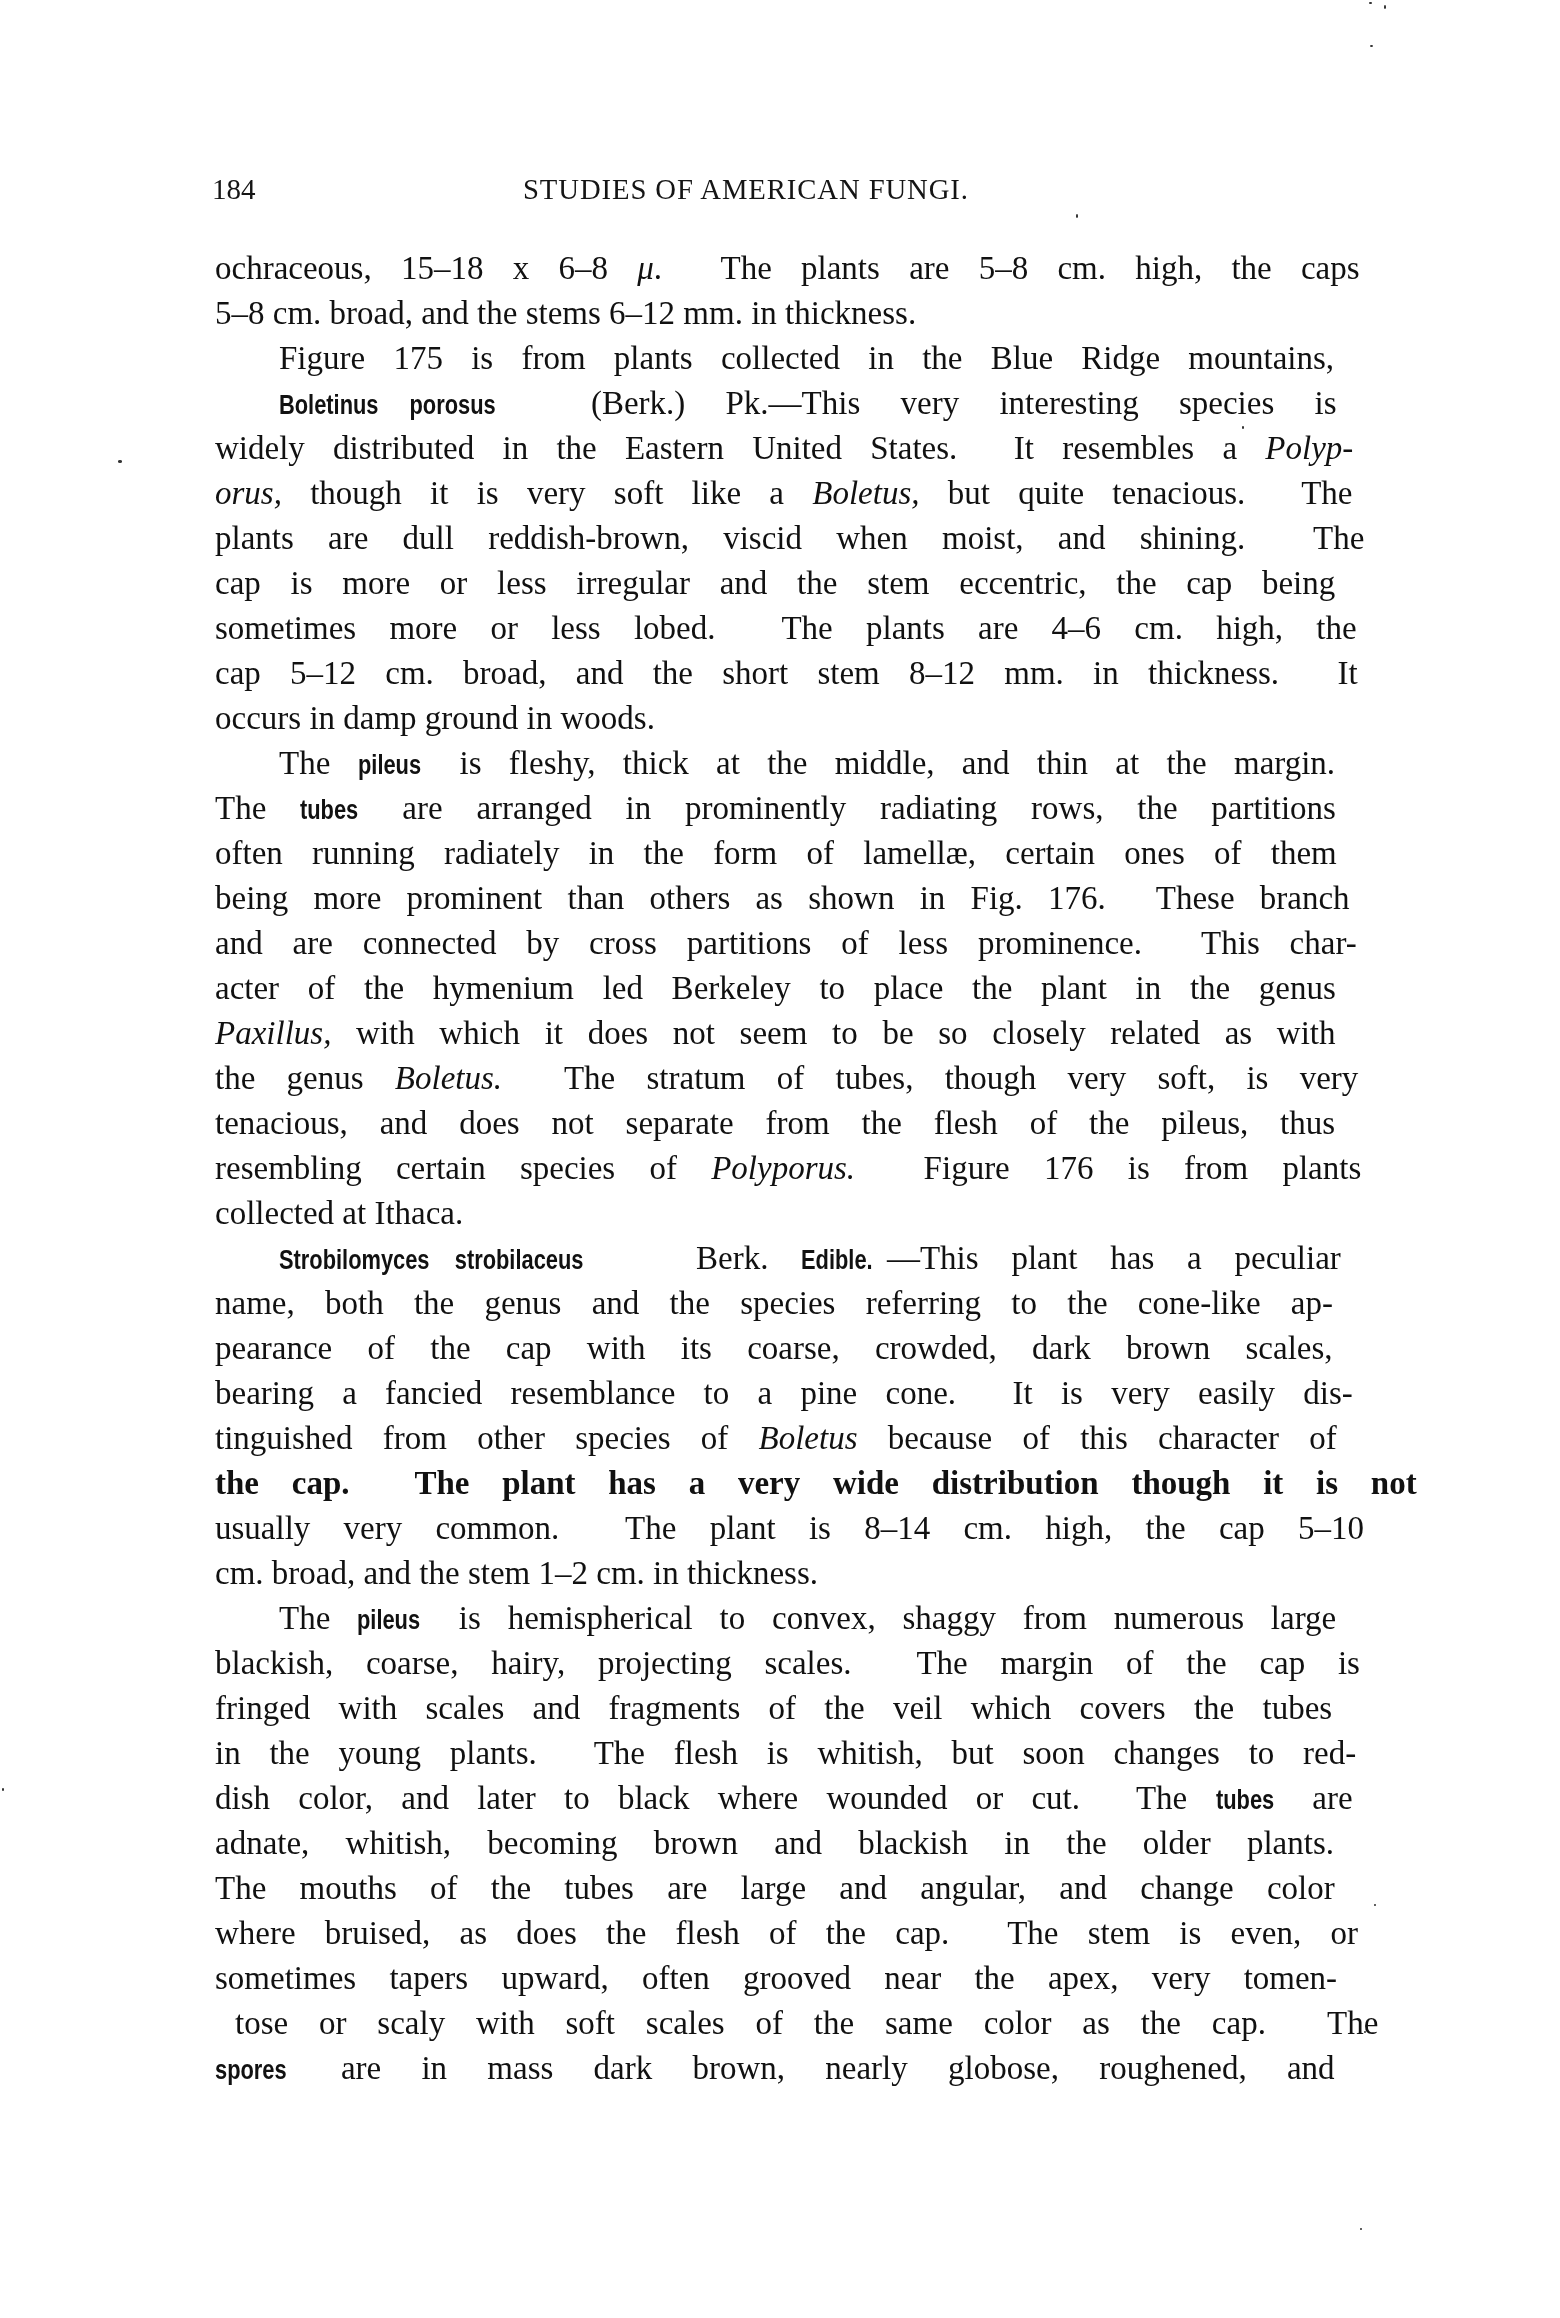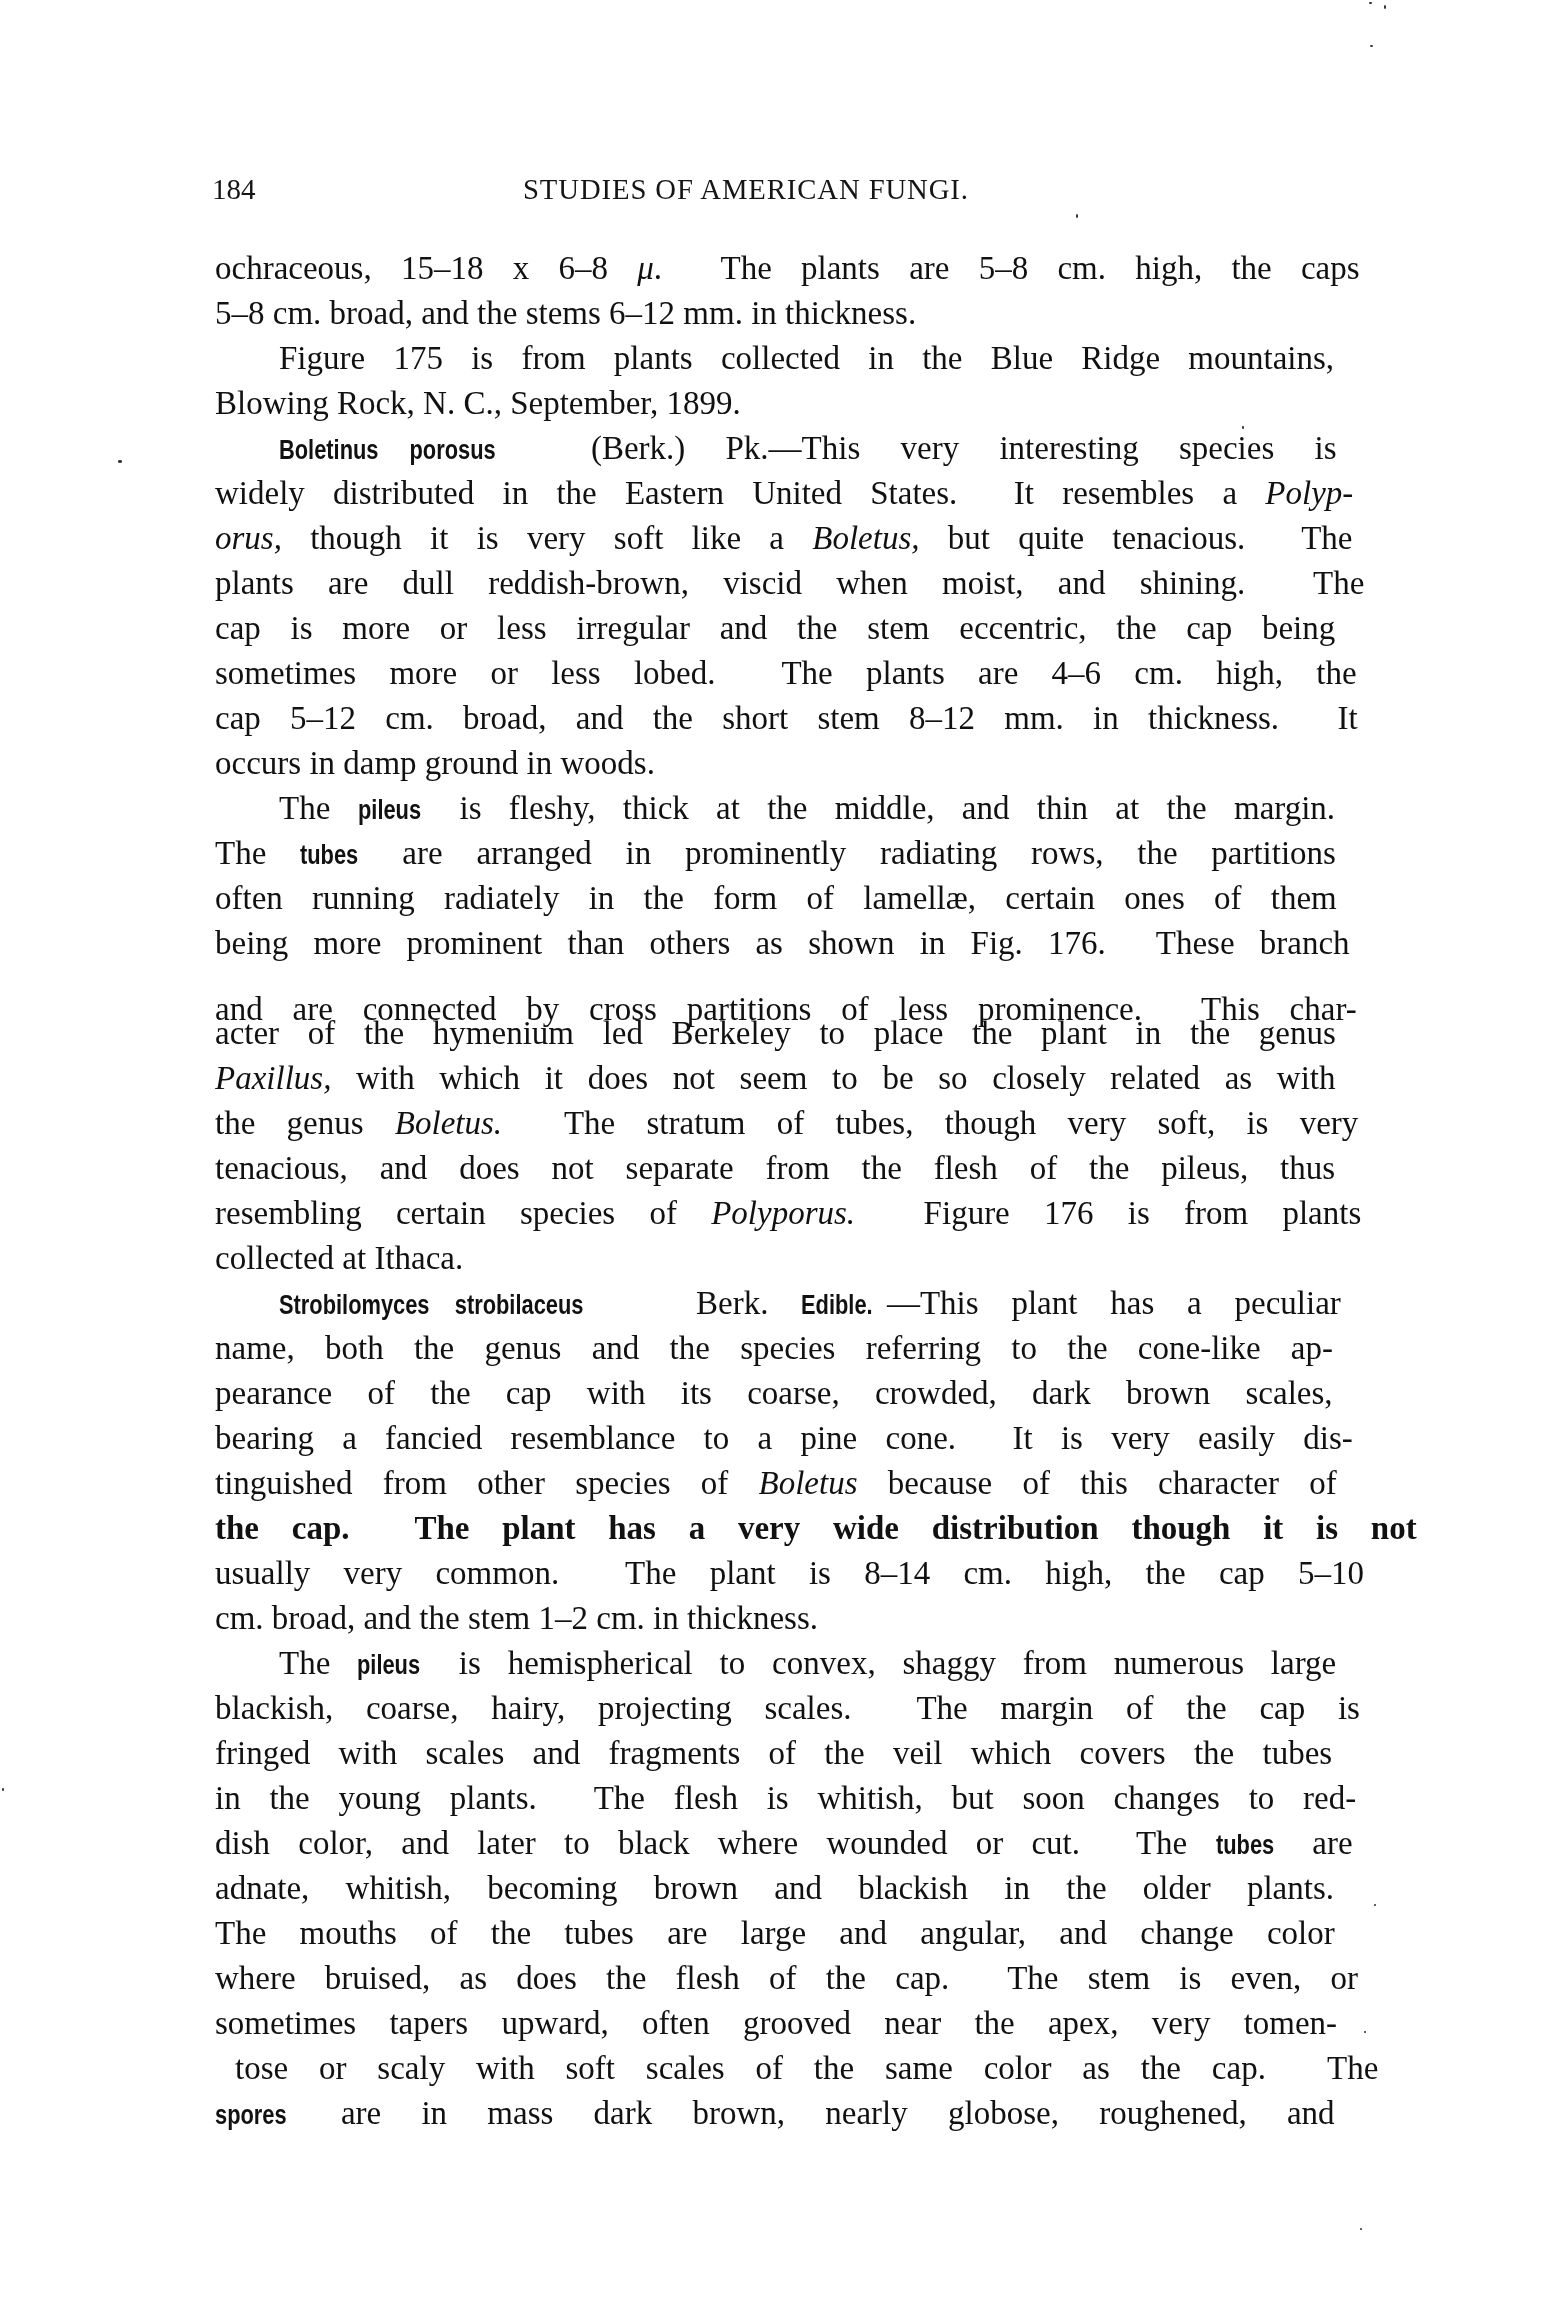--- a/index.html
+++ b/index.html
@@ -28,34 +28,33 @@
 <div class="page">
   <div class="running-head">
     <span class="page-number">184</span>
     <span class="running-title">STUDIES OF AMERICAN FUNGI.</span>
   </div>
 
   <div class="body-text" id="body-text">
       <div class="line"><span style="white-space: nowrap; display: inline-block; word-spacing: 21px;"><span>ochraceous, 15–18 x 6–8 </span><span class="i">μ</span><span>.  The plants are 5–8 cm. high, the caps</span></span></div>
       <div class="line last"><span style="white-space: nowrap; display: inline-block;"><span>5–8 cm. broad, and the stems 6–12 mm. in thickness.</span></span></div>
       <div class="line indent"><span style="white-space: nowrap; display: inline-block; word-spacing: 20px;"><span>Figure 175 is from plants collected in the Blue Ridge mountains,</span></span></div>
-      <div class="line last"><span style="white-space: nowrap; display: inline-block;"><span>Blowing Rock, N. C., September, 1899.</span></span></div>
       <div class="line indent"><span style="white-space: nowrap; display: inline-block; word-spacing: 32px;"><span class="b">Boletinus porosus</span><span> (Berk.) Pk.—This very interesting species is</span></span></div>
       <div class="line"><span style="white-space: nowrap; display: inline-block; word-spacing: 20px;"><span>widely distributed in the Eastern United States.  It resembles a </span><span class="i">Polyp-</span></span></div>
       <div class="line"><span style="white-space: nowrap; display: inline-block; word-spacing: 20px;"><span class="i">orus,</span><span> though it is very soft like a </span><span class="i">Boletus,</span><span> but quite tenacious.  The</span></span></div>
       <div class="line"><span style="white-space: nowrap; display: inline-block; word-spacing: 26px;"><span>plants are dull reddish-brown, viscid when moist, and shining.  The</span></span></div>
       <div class="line"><span style="white-space: nowrap; display: inline-block; word-spacing: 21.5px;"><span>cap is more or less irregular and the stem eccentric, the cap being</span></span></div>
       <div class="line"><span style="white-space: nowrap; display: inline-block; word-spacing: 25px;"><span>sometimes more or less lobed.  The plants are 4–6 cm. high, the</span></span></div>
       <div class="line"><span style="white-space: nowrap; display: inline-block; word-spacing: 21px;"><span>cap 5–12 cm. broad, and the short stem 8–12 mm. in thickness.  It</span></span></div>
       <div class="line last"><span style="white-space: nowrap; display: inline-block;"><span>occurs in damp ground in woods.</span></span></div>
       <div class="line indent"><span style="white-space: nowrap; display: inline-block; word-spacing: 19px;"><span>The </span><span class="b">pileus</span><span> is fleshy, thick at the middle, and thin at the margin.</span></span></div>
       <div class="line"><span style="white-space: nowrap; display: inline-block; word-spacing: 25.5px;"><span>The </span><span class="b">tubes</span><span> are arranged in prominently radiating rows, the partitions</span></span></div>
       <div class="line"><span style="white-space: nowrap; display: inline-block; word-spacing: 21px;"><span>often running radiately in the form of lamellæ, certain ones of them</span></span></div>
       <div class="line"><span style="white-space: nowrap; display: inline-block; word-spacing: 17px;"><span>being more prominent than others as shown in Fig. 176.  These branch</span></span></div>
-      <div class="line"><span style="white-space: nowrap; display: inline-block; word-spacing: 21.6px; margin-top: 21px;"><span>and are connected by cross partitions of less prominence.  This char-</span></span></div>
+      <div class="line"><span style="white-space: nowrap; display: inline-block; word-spacing: 21.6px;"><span>and are connected by cross partitions of less prominence.  This char-</span></span></div>
       <div class="line"><span style="white-space: nowrap; display: inline-block; word-spacing: 20.4px;"><span>acter of the hymenium led Berkeley to place the plant in the genus</span></span></div>
       <div class="line"><span style="white-space: nowrap; display: inline-block; word-spacing: 16.4px;"><span class="i">Paxillus,</span><span> with which it does not seem to be so closely related as with</span></span></div>
       <div class="line"><span style="white-space: nowrap; display: inline-block; word-spacing: 23px;"><span>the genus </span><span class="i">Boletus.</span><span>  The stratum of tubes, though very soft, is very</span></span></div>
       <div class="line"><span style="white-space: nowrap; display: inline-block; word-spacing: 23.6px;"><span>tenacious, and does not separate from the flesh of the pileus, thus</span></span></div>
       <div class="line"><span style="white-space: nowrap; display: inline-block; word-spacing: 26px;"><span>resembling certain species of </span><span class="i">Polyporus.</span><span>  Figure 176 is from plants</span></span></div>
       <div class="line last"><span style="white-space: nowrap; display: inline-block;"><span>collected at Ithaca.</span></span></div>
       <div class="line indent"><span style="white-space: nowrap; display: inline-block; word-spacing: 24.6px;"><span class="b">Strobilomyces strobilaceus</span><span> Berk. </span><span class="b">Edible.</span><span>—This plant has a peculiar</span></span></div>
       <div class="line"><span style="white-space: nowrap; display: inline-block; word-spacing: 22px;"><span>name, both the genus and the species referring to the cone-like ap-</span></span></div>
       <div class="line"><span style="white-space: nowrap; display: inline-block; word-spacing: 27px;"><span>pearance of the cap with its coarse, crowded, dark brown scales,</span></span></div>
       <div class="line"><span style="white-space: nowrap; display: inline-block; word-spacing: 20px;"><span>bearing a fancied resemblance to a pine cone.  It is very easily dis-</span></span></div>

